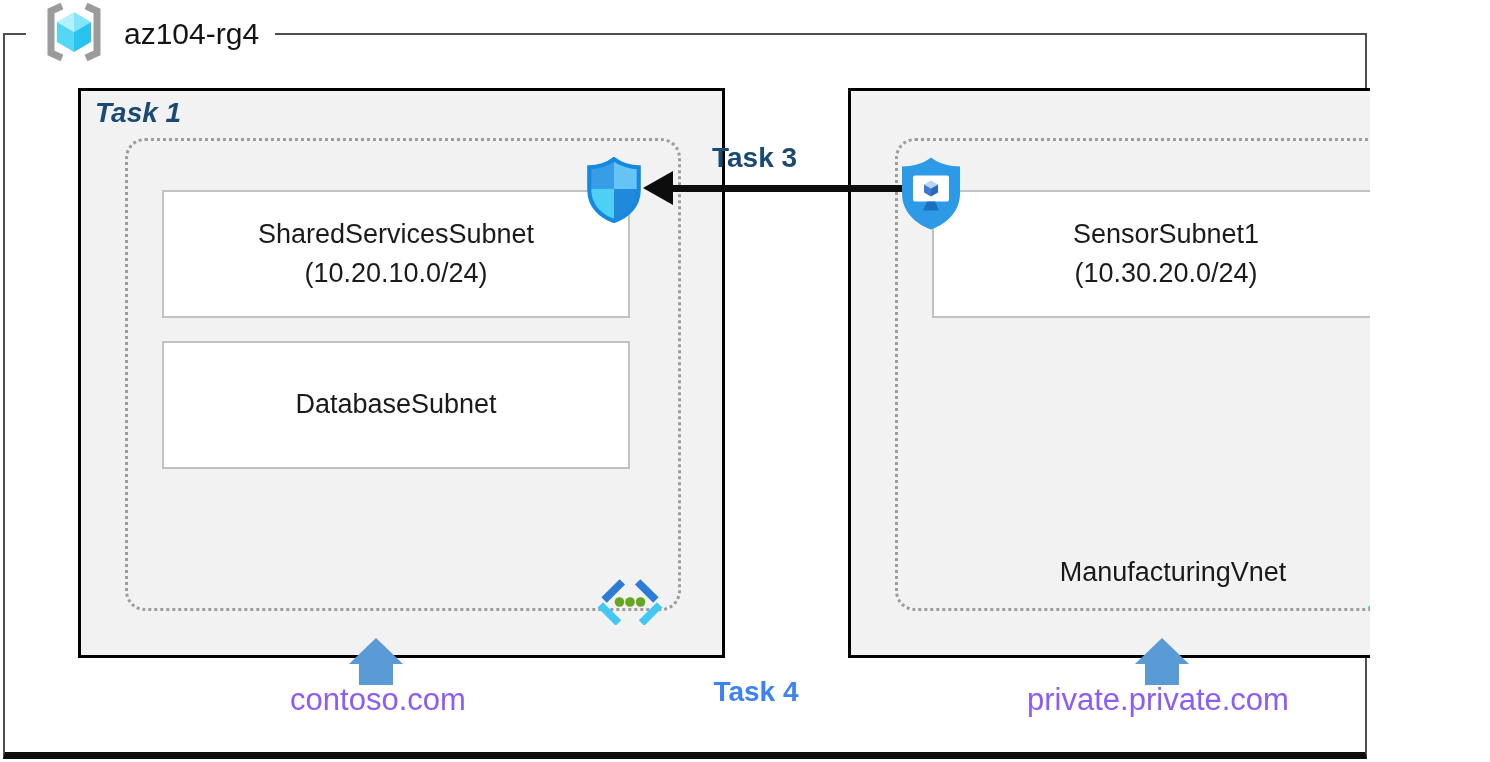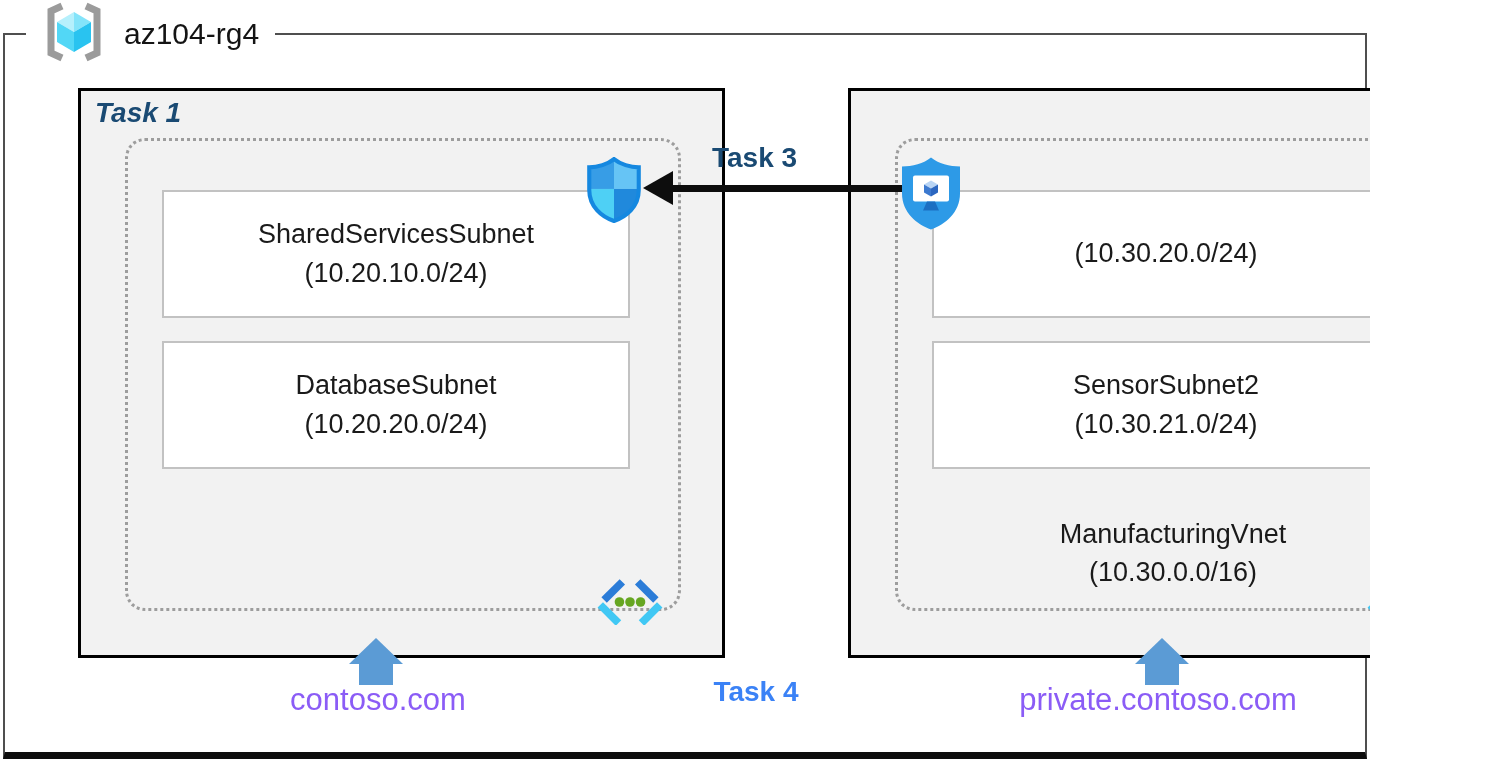--- a/index.html
+++ b/index.html
@@ -108,49 +108,44 @@
 
   <div class="task-box" id="task-box-left">
     <div class="task-label tl-left">Task 1</div>
     <div class="vnet">
       <div class="subnet subnet-1">
         <div>SharedServicesSubnet</div>
         <div>(10.20.10.0/24)</div>
       </div>
       <div class="subnet subnet-2">
         <div>DatabaseSubnet</div>
-        <div>(10.20.20.0/24)</div>
       </div>
       <span class="vnet-icon">
         <svg width="68" height="46" viewBox="0 0 68 48">
           <line x1="26" y1="3" x2="7" y2="22" stroke="#2b7cd8" stroke-width="8"></line>
           <line x1="3" y1="27" x2="22" y2="46" stroke="#41c8f4" stroke-width="8"></line>
           <line x1="42" y1="3" x2="61" y2="22" stroke="#2b7cd8" stroke-width="8"></line>
           <line x1="65" y1="27" x2="46" y2="46" stroke="#41c8f4" stroke-width="8"></line>
           <circle cx="23" cy="24" r="5" fill="#66a621"></circle>
           <circle cx="34" cy="24" r="5" fill="#66a621"></circle>
           <circle cx="45" cy="24" r="5" fill="#66a621"></circle>
         </svg>
       </span>
     </div>
   </div>
 
   <div class="task-box" id="task-box-right">
     <div class="task-label tl-right">Task 2</div>
     <div class="vnet">
       <div class="subnet subnet-1">
+        <div>SensorSubnet1</div>
         <div>(10.30.20.0/24)</div>
-      </div>
-      <div class="subnet subnet-2">
-        <div>SensorSubnet2</div>
-        <div>(10.30.21.0/24)</div>
       </div>
       <div class="vnet-label">
         <div>ManufacturingVnet</div>
-        <div>(10.30.0.0/16)</div>
       </div>
       <span class="vnet-icon">
         <svg width="68" height="46" viewBox="0 0 68 48">
           <line x1="26" y1="3" x2="7" y2="22" stroke="#2b7cd8" stroke-width="8"></line>
           <line x1="3" y1="27" x2="22" y2="46" stroke="#41c8f4" stroke-width="8"></line>
           <line x1="42" y1="3" x2="61" y2="22" stroke="#2b7cd8" stroke-width="8"></line>
           <line x1="65" y1="27" x2="46" y2="46" stroke="#41c8f4" stroke-width="8"></line>
           <circle cx="23" cy="24" r="5" fill="#66a621"></circle>
           <circle cx="34" cy="24" r="5" fill="#66a621"></circle>
           <circle cx="45" cy="24" r="5" fill="#66a621"></circle>
@@ -190,16 +185,16 @@
   <div class="arrow-line"></div>
   <div class="arrow-head"></div>
   <div class="task3-label">Task 3</div>
 
   <div class="up-arrow-head" id="up-arrow-left-head"></div>
   <div class="up-arrow-stem" id="up-arrow-left-stem"></div>
   <div class="up-arrow-head" id="up-arrow-right-head"></div>
   <div class="up-arrow-stem" id="up-arrow-right-stem"></div>
 
   <div class="dns-label" id="dns-left">contoso.com</div>
-  <div class="dns-label" id="dns-right">private.contoso.com</div>
+  <div class="dns-label" id="dns-right">private.private.com</div>
   <div class="task4-label">Task 4</div>
 
 </div>
 
 </body></html>

